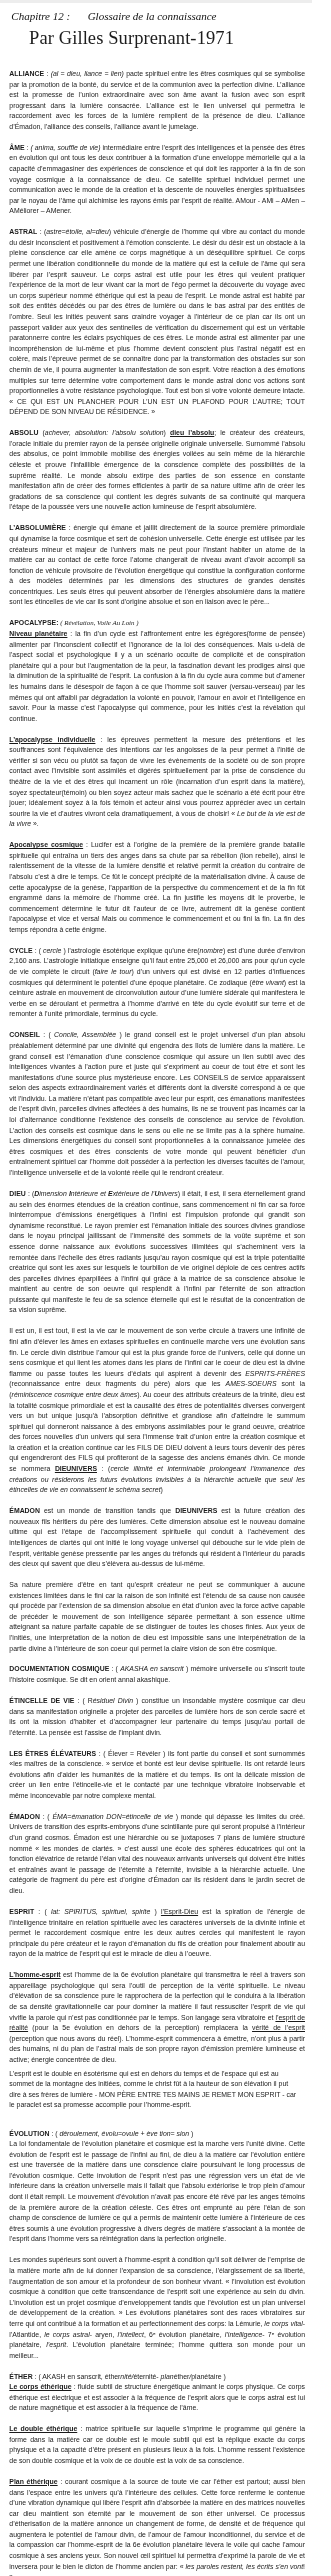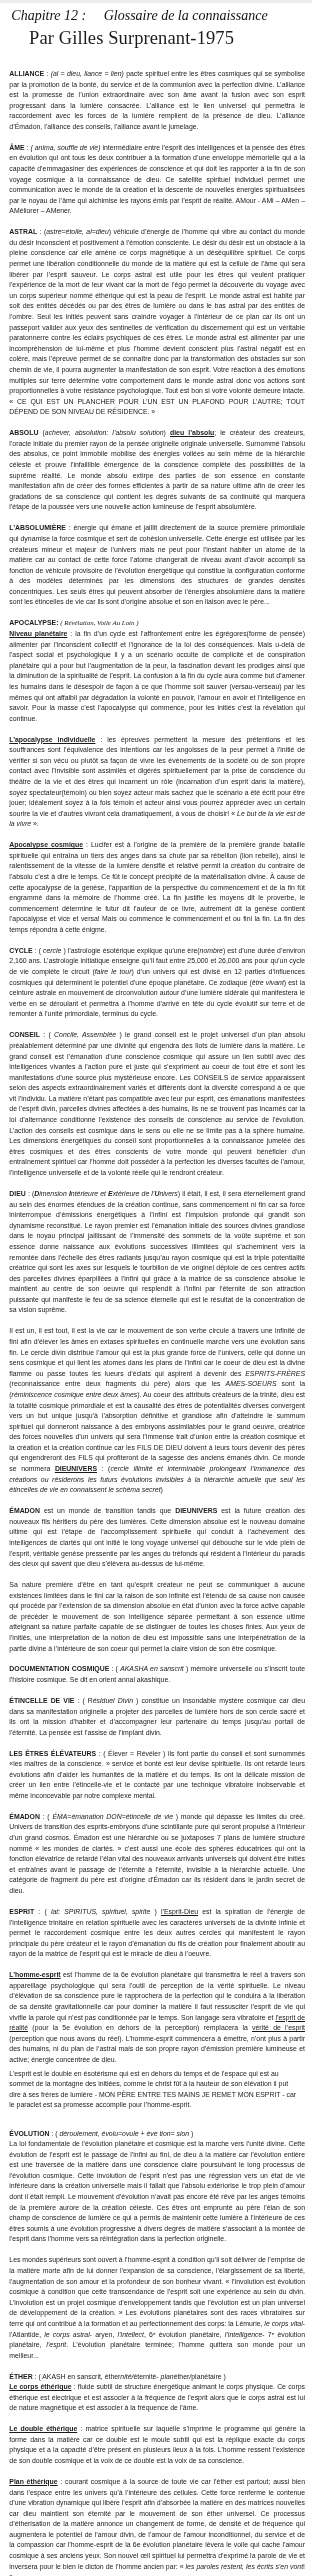--- a/index.html
+++ b/index.html
@@ -1,21 +1,21 @@
 <!DOCTYPE html>
 <html style="font-size:8.2px"><head>
 <meta charset="utf-8">
 <style>
   html, body { margin: 0; padding: 0; background: #ffffff; }
   body { width: 332px; color: #1a1a1a; font-family: "Liberation Sans", sans-serif; }
   .page { width: 332px; padding: 0; box-sizing: border-box; }
   .topbar { height: 3.1px; background: #ededed; width: 312px; }
   .title-line1 {
     font-family: "Liberation Serif", serif; font-style: italic;
-    font-size: 14px; line-height: 18.5px; margin: 4.1px 0 0 11.3px; color: #111;
+    font-size: 11px; line-height: 18.5px; margin: 4.1px 0 0 11.3px; color: #111;
     white-space: nowrap;
   }
   .title-line1 .gap { display: inline-block; width: 17.5px; }
   .title-line2 {
     font-family: "Liberation Serif", serif; font-size: 18.5px; line-height: 21.6px;
     margin: 2.1px 0 0 29px; color: #1c1c1c; letter-spacing: 0.1px; white-space: nowrap;
   }
   .content { padding: 19.6px 27px 15.5px 9.3px; }
   .entry, .para {
     font-size: 6.9px; line-height: 10.6px; text-align: justify; margin: 0 0 10.3px 0;
@@ -29,21 +29,21 @@
 </style>
 </head>
 <body>
 
 <div class="page">
   <div class="topbar"></div>
 
   <div class="title-line1">
     <span>Chapitre 12 :</span><span class="gap"></span><span>Glossaire de la connaissance</span>
   </div>
-  <div class="title-line2">Par Gilles Surprenant-1975</div>
+  <div class="title-line2">Par Gilles Surprenant-1971</div>
 
   <div class="content">
 
     <p class="entry"><span class="term">ALLIANCE</span><span> : </span><span class="it">(al = dieu, liance = lien)</span><span>  pacte spirituel entre les êtres cosmiques qui se symbolise par la promotion de la bonté, du service et de la communion avec la perfection divine. L’alliance est la promesse de l’union extraordinaire avec son âme avant la fusion avec son esprit progressant dans la lumière consacrée. L’alliance est le lien universel qui permettra le raccordement avec les forces de la lumière remplient de la présence de dieu. L’alliance d’Émadon, l’alliance des conseils, l’alliance avant le jumelage.</span></p>
 
     <p class="entry"><span class="term">ÂME</span><span> : </span><span class="it">( anima, souffle de vie)</span><span>  intermédiaire entre l’esprit des intelligences et la pensée des êtres en évolution qui ont tous les deux contribuer à la formation d’une enveloppe mémorielle qui a la capacité d’emmagasiner des expériences de conscience et qui doit les rapporter à la fin de son voyage cosmique à la connaissance de dieu. Ce satellite spirituel individuel permet une communication avec le monde de la création et la descente de nouvelles énergies spiritualisées par le noyau de l’âme qui alchimise les rayons émis par l’esprit de réalité. AMour -  AMi – AMen – AMéliorer – AMener.</span></p>
 
     <p class="entry"><span class="term">ASTRAL</span><span> : (</span><span class="it">astre=étoile, al=dieu</span><span>)</span><span> véhicule d’énergie de l’homme qui vibre au contact du monde du désir inconscient et positivement à l’émotion consciente. Le désir du désir est un obstacle à la pleine conscience car elle amène ce corps magnétique à un déséquilibre spirituel. Ce corps permet une libération conditionnelle du monde de la matière qui est la cellule de l’âme qui sera libérer par l’esprit sauveur. Le corps astral est utile pour les êtres qui veulent pratiquer l’expérience de la mort de leur vivant car la mort de l’égo permet la découverte du voyage avec un corps supérieur nommé éthérique qui est la peau de l’esprit. Le monde astral est habité par soit des entités décédés ou par des êtres de lumière ou dans le bas astral par des entités de l’ombre. Seul les initiés peuvent sans craindre voyager à l’intérieur de ce plan car ils ont un passeport valider aux yeux des sentinelles de vérification du discernement qui est un véritable paratonnerre contre les éclairs psychiques de ces êtres. Le monde astral est alimenter par une incompréhension de lui-même et plus l’homme devient conscient plus l’astral négatif est en colère, mais l’épreuve permet de se connaître donc par la transformation des obstacles sur son chemin de vie, il pourra augmenter la manifestation de son esprit. Votre réaction à des émotions multiples sur terre détermine votre comportement dans le monde astral donc vos actions sont proportionnelles à votre résistance psychologique. Tout est bon si votre volonté demeure intacte. « CE QUI EST UN PLANCHER POUR L’UN EST UN PLAFOND POUR L’AUTRE; TOUT DÉPEND DE SON NIVEAU DE RÉSIDENCE. »</span></p>
 
     <p class="entry"><span class="term">ABSOLU</span><span> (</span><span class="it">achever, absolution: l’absolu solution</span><span>) </span><span class="ub">dieu l’absolu</span><span>; le créateur des créateurs, l’oracle initiale du premier rayon de la pensée originelle originale universelle. Surnommé l’absolu des absolus, ce point immobile mobilise des énergies voilées au sein même de la hiérarchie céleste et prouve l’infaillible émergence de la conscience complète des possibilités de la suprême réalité. Le monde absolu extirpe des parties de son essence en constante manifestation afin de créer des formes efficientes à partir de sa nature ultime afin de créer les gradations de sa conscience qui contient les degrés suivants de sa continuité qui marquera l’étape de la poussée vers une nouvelle action lumineuse de l’esprit absolumière.</span></p>

